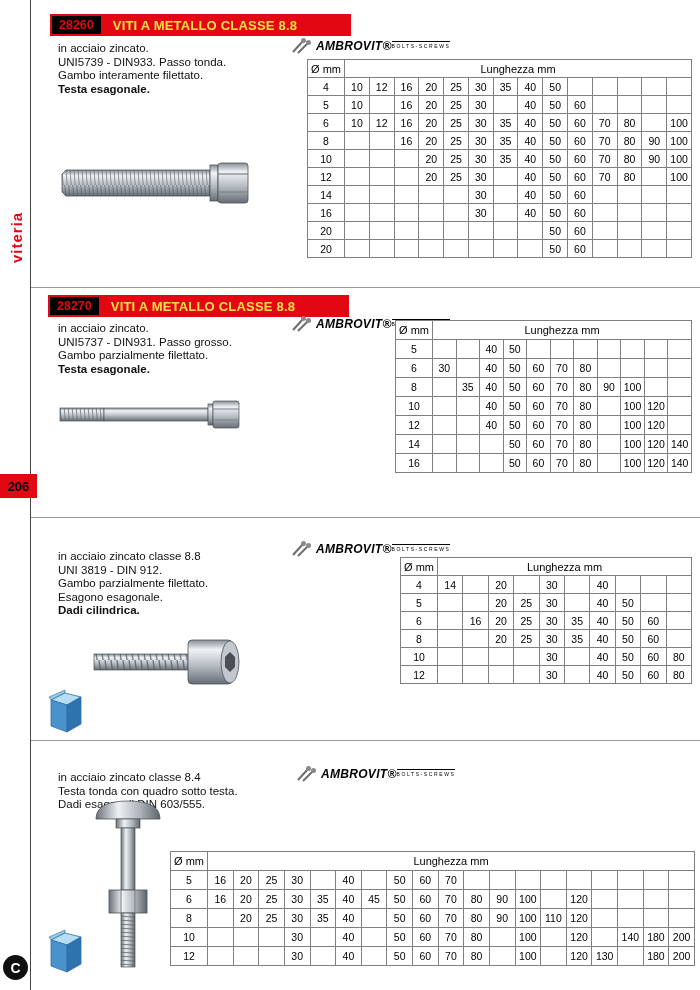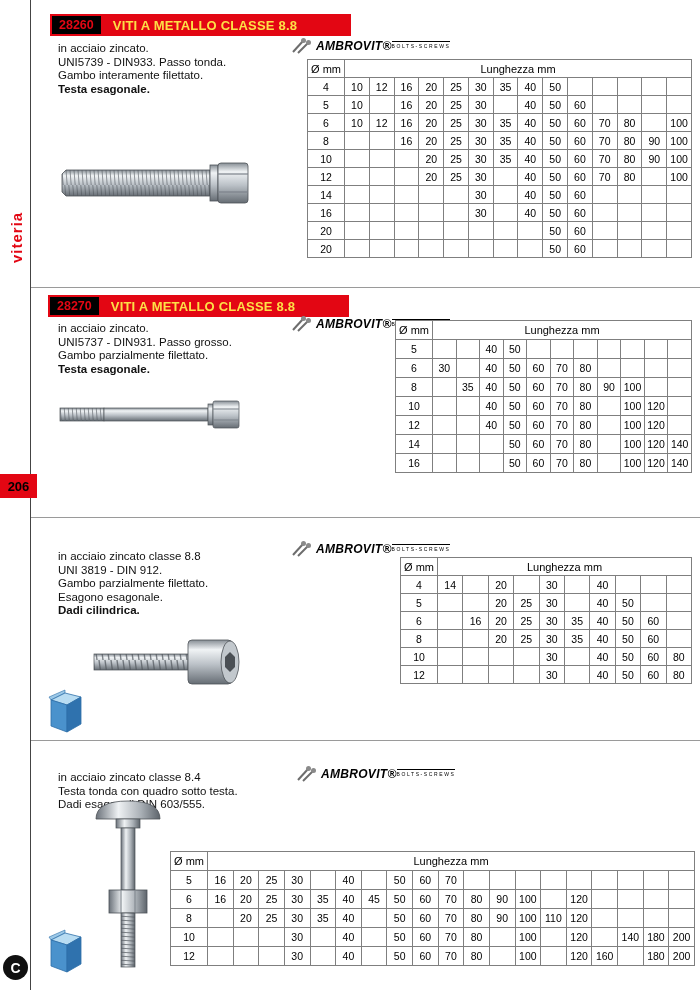--- a/index.html
+++ b/index.html
@@ -770,21 +770,21 @@
             <td>40</td>
             <td></td>
             <td>50</td>
             <td>60</td>
             <td>70</td>
             <td>80</td>
             <td></td>
             <td>100</td>
             <td></td>
             <td>120</td>
-            <td>160</td>
+            <td>130</td>
             <td></td>
             <td>180</td>
             <td>200</td>
           </tr>
         </tbody>
       </table>
     </div>
   <div class="artwork" style="left:88px; top:795px">
     <svg width="80" height="180" viewBox="0 0 80 180">
       <path d="M8,24 Q8,6 40,6 Q72,6 72,24 Z" fill="url(#metalH)" stroke="#4c5257" stroke-width="0.8"></path>

